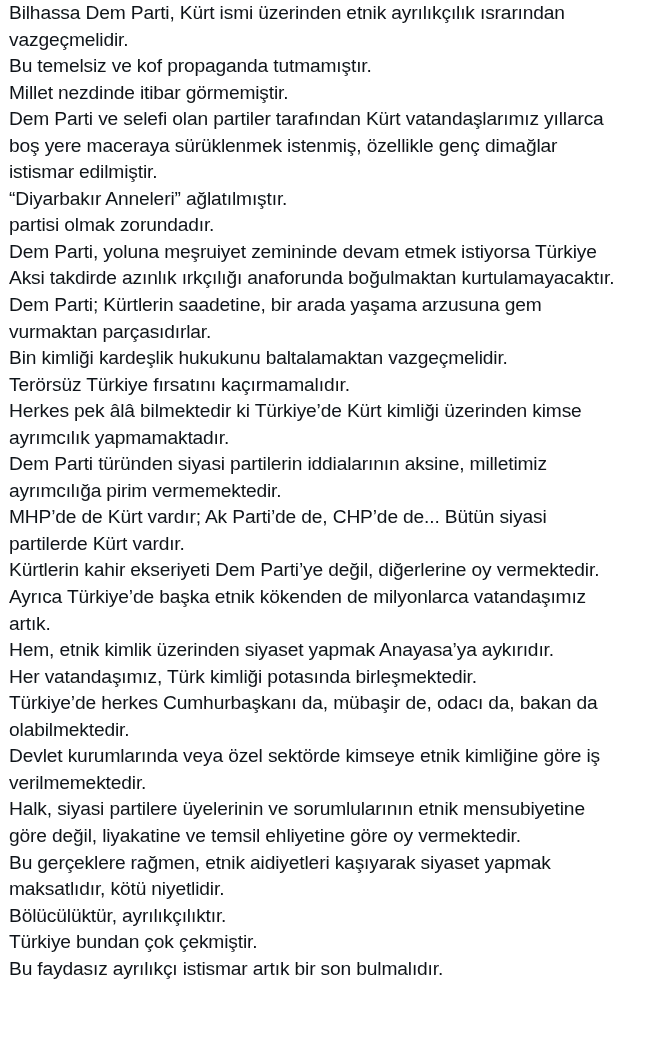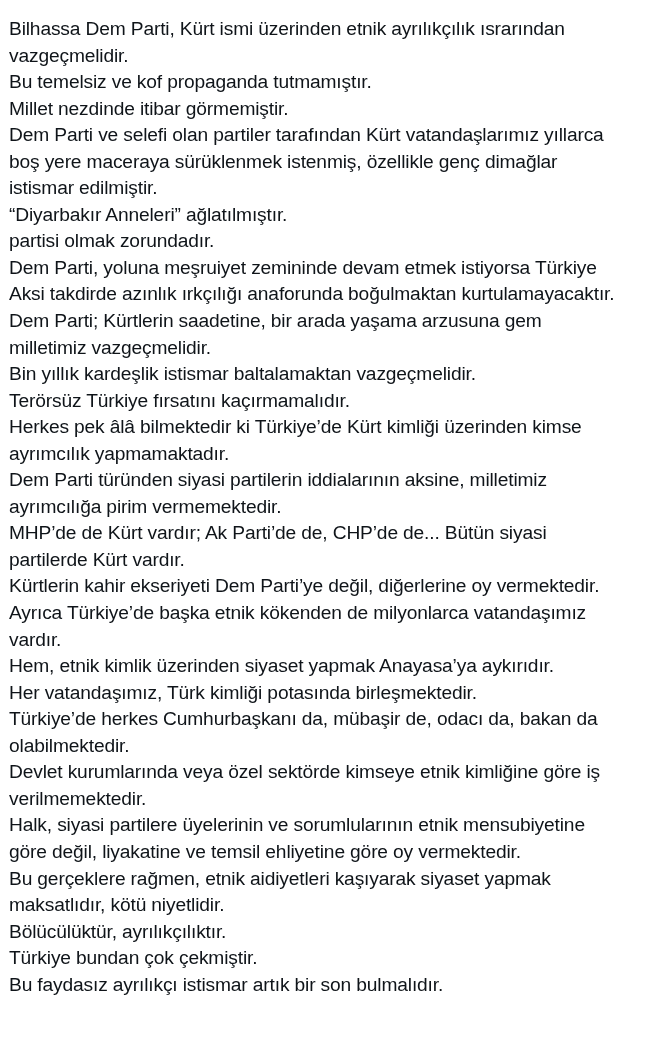--- a/index.html
+++ b/index.html
@@ -1,18 +1,18 @@
 <!DOCTYPE html>
 <html><head>
   <meta charset="utf-8">
   <style>
     html, body { margin: 0; padding: 0; background: #ffffff; }
     body { width: 650px; height: 1040px; overflow: hidden; }
     .doc {
-      padding: 16px 0 0 9px;
+      padding: 0 0 0 9px;
       font-family: "Liberation Sans", sans-serif;
       font-size: 19.2px;
       line-height: 26.55px;
       color: #0f1419;
       letter-spacing: -0.15px;
     }
     .para { margin: 0; white-space: normal; }
     .ln { display: block; white-space: nowrap; }
   </style>
 </head>
@@ -39,24 +39,24 @@
     </p>
     <p class="para">
       <span class="ln">partisi olmak zorundadır.</span>
       <span class="ln">Dem Parti, yoluna meşruiyet zemininde devam etmek istiyorsa Türkiye</span>
     </p>
     <p class="para">
       <span class="ln">Aksi takdirde azınlık ırkçılığı anaforunda boğulmaktan kurtulamayacaktır.</span>
     </p>
     <p class="para">
       <span class="ln">Dem Parti; Kürtlerin saadetine, bir arada yaşama arzusuna gem</span>
-      <span class="ln">milletimiz vazgeçmelidir.</span>
+      <span class="ln">vurmaktan parçasıdırlar.</span>
     </p>
     <p class="para">
-      <span class="ln">Bin yıllık kardeşlik istismar baltalamaktan vazgeçmelidir.</span>
+      <span class="ln">Bin kimliği kardeşlik hukukunu baltalamaktan vazgeçmelidir.</span>
     </p>
     <p class="para">
       <span class="ln">Terörsüz Türkiye fırsatını kaçırmamalıdır.</span>
     </p>
     <p class="para">
       <span class="ln">Herkes pek âlâ bilmektedir ki Türkiye’de Kürt kimliği üzerinden kimse</span>
       <span class="ln">ayrımcılık yapmamaktadır.</span>
     </p>
     <p class="para">
       <span class="ln">Dem Parti türünden siyasi partilerin iddialarının aksine, milletimiz</span>
@@ -64,21 +64,21 @@
     </p>
     <p class="para">
       <span class="ln">MHP’de de Kürt vardır; Ak Parti’de de, CHP’de de... Bütün siyasi</span>
       <span class="ln">partilerde Kürt vardır.</span>
     </p>
     <p class="para">
       <span class="ln">Kürtlerin kahir ekseriyeti Dem Parti’ye değil, diğerlerine oy vermektedir.</span>
     </p>
     <p class="para">
       <span class="ln">Ayrıca Türkiye’de başka etnik kökenden de milyonlarca vatandaşımız</span>
-      <span class="ln">vardır.</span>
+      <span class="ln">artık.</span>
     </p>
     <p class="para">
       <span class="ln">Hem, etnik kimlik üzerinden siyaset yapmak Anayasa’ya aykırıdır.</span>
     </p>
     <p class="para">
       <span class="ln">Her vatandaşımız, Türk kimliği potasında birleşmektedir.</span>
     </p>
     <p class="para">
       <span class="ln">Türkiye’de herkes Cumhurbaşkanı da, mübaşir de, odacı da, bakan da</span>
       <span class="ln">olabilmektedir.</span>

